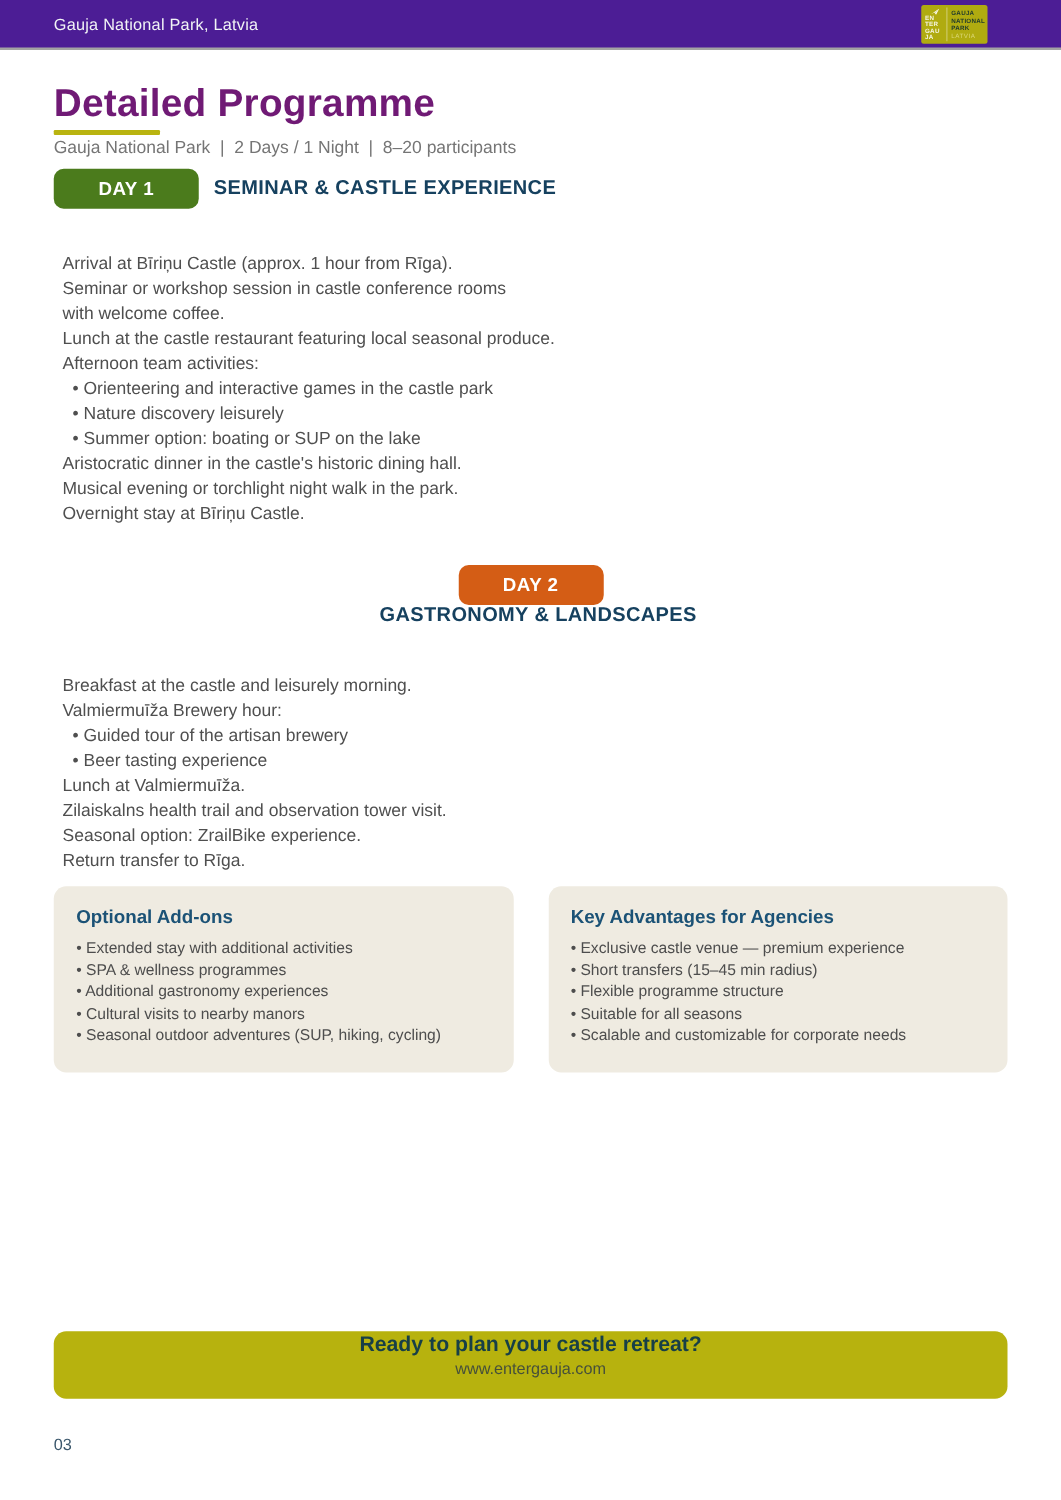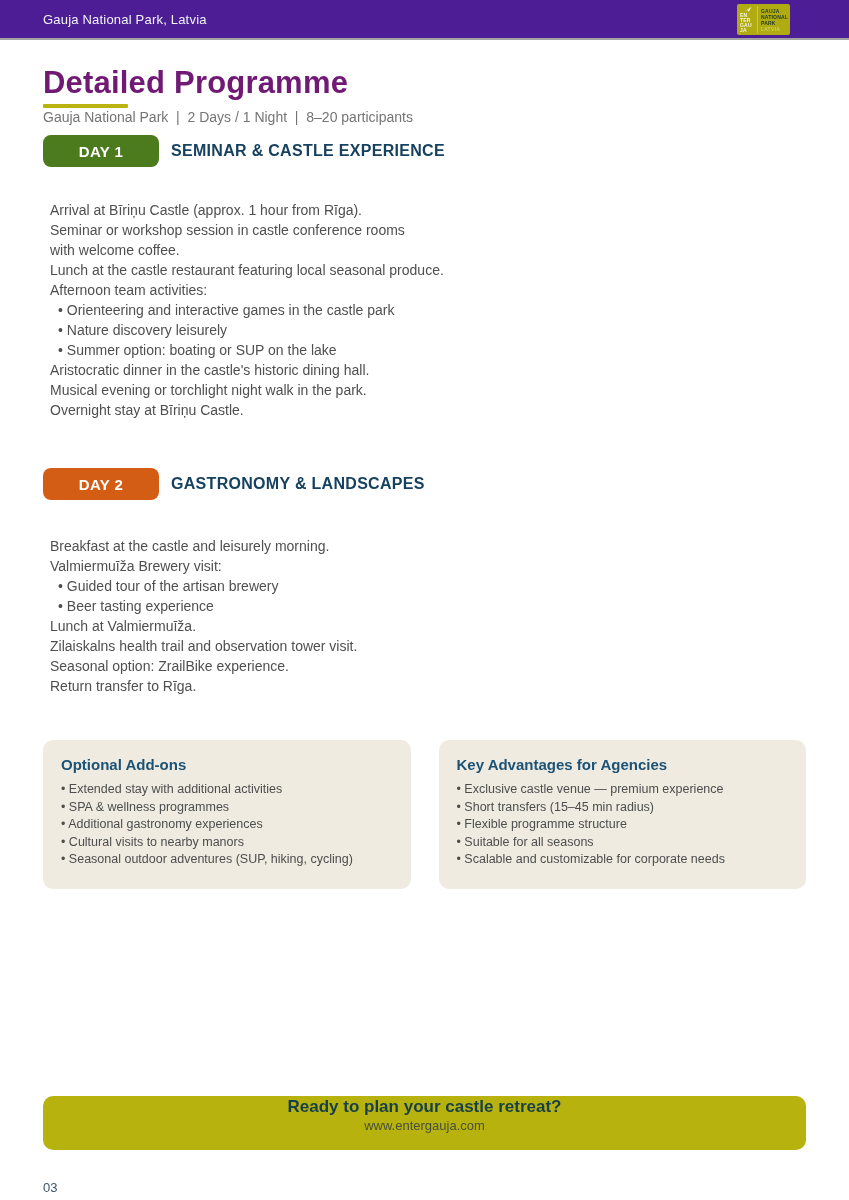--- a/index.html
+++ b/index.html
@@ -96,21 +96,21 @@
     color: #757575;
     white-space: pre-wrap;
   }
 
   
   .day-header {
     display: flex;
     align-items: center;
   }
   .day-header.first { margin-top: 9px; }
-  .day-header.second { margin-top: 48px; }
+  .day-header.second { margin-top: 32px; flex-direction: column; }
   .day-badge {
     width: 116px;
     height: 32px;
     border-radius: 8px;
     display: flex;
     align-items: center;
     justify-content: center;
     color: #ffffff;
     font-size: 15px;
     font-weight: bold;
@@ -132,21 +132,21 @@
     font-size: 14px;
     line-height: 20px;
     color: #4f4f4f;
   }
   .prog-line.indent { padding-left: 8px; }
 
   
   .cards {
     display: flex;
     gap: 28px;
-    margin-top: 44px;
+    margin-top: 11px;
   }
   .card {
     flex: 1;
     background: #efebe1;
     border-radius: 10px;
     padding: 15px 18px 20px 18px;
     min-height: 146px;
   }
   .card-title {
     font-size: 15px;
@@ -250,21 +250,21 @@
       </div>
     </section>
 
     <section>
       <div class="day-header second">
         <span class="day-badge orange">DAY 2</span>
         <h2 class="day-heading">GASTRONOMY &amp; LANDSCAPES</h2>
       </div>
       <div class="day-lines second">
         <div class="prog-line">Breakfast at the castle and leisurely morning.</div>
-        <div class="prog-line">Valmiermuīža Brewery visit:</div>
+        <div class="prog-line">Valmiermuīža Brewery hour:</div>
         <div class="prog-line indent">• Guided tour of the artisan brewery</div>
         <div class="prog-line indent">• Beer tasting experience</div>
         <div class="prog-line">Lunch at Valmiermuīža.</div>
         <div class="prog-line">Zilaiskalns health trail and observation tower visit.</div>
         <div class="prog-line">Seasonal option: ZrailBike experience.</div>
         <div class="prog-line">Return transfer to Rīga.</div>
       </div>
     </section>
 
     <div class="cards">

